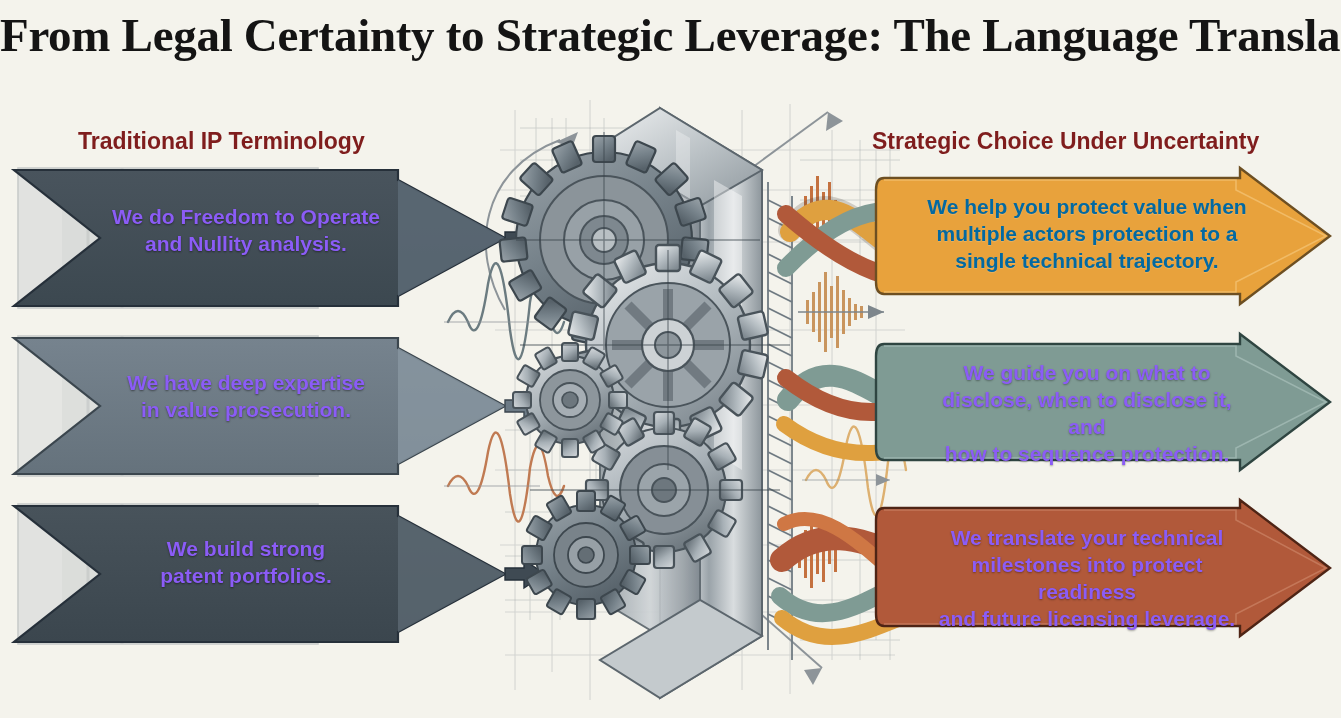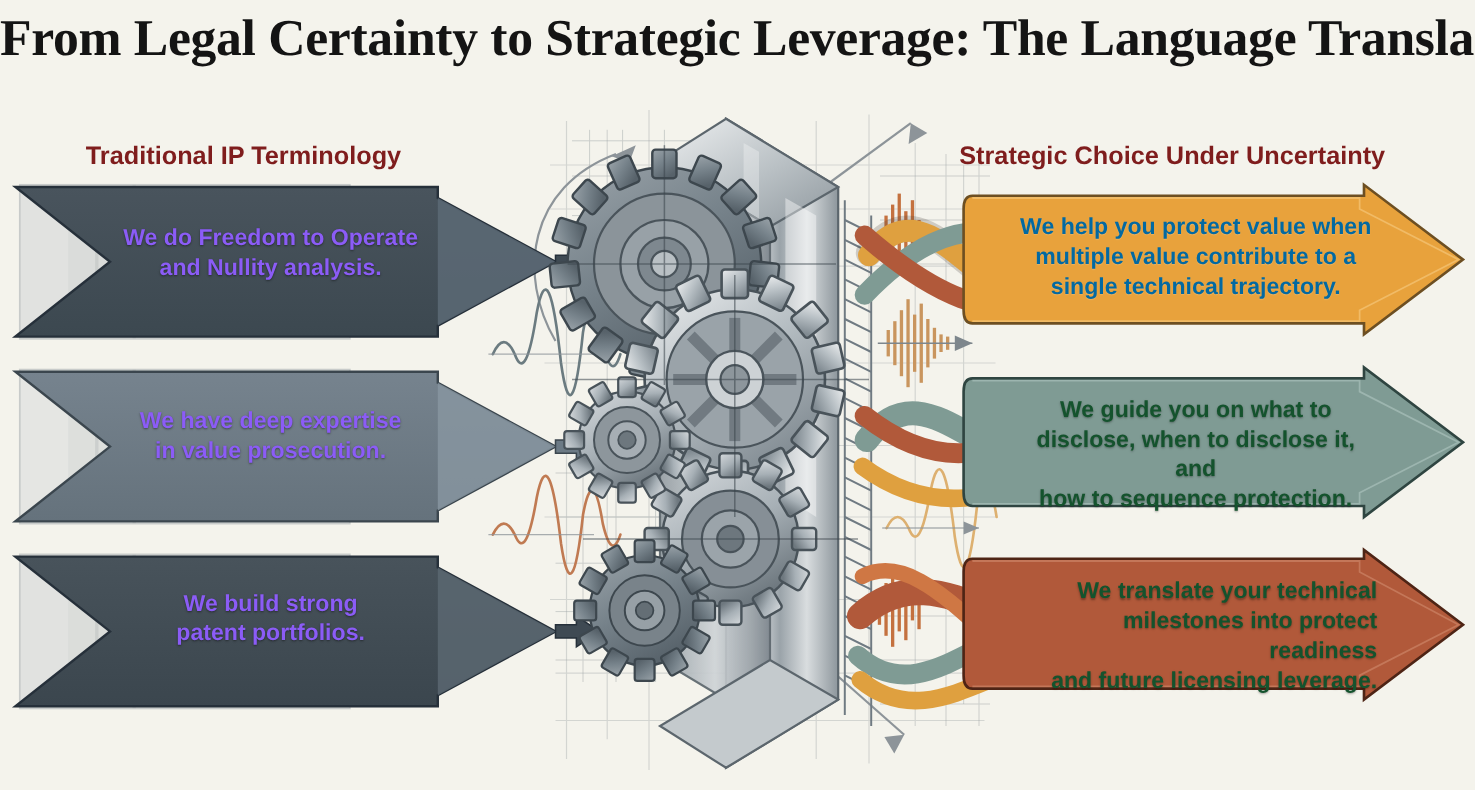--- a/index.html
+++ b/index.html
@@ -41,28 +41,28 @@
     pointer-events:none;
   }
   .arrow-text.left{
     width:300px;font-size:21px;color:#8b5cf6;
     text-shadow:0 1px 2px rgba(0,0,0,.45);
   }
   .arrow-text.right{
     width:330px;font-size:21px;
   }
   .rt-dark{color:#0369a1;text-shadow:0 1px 1px rgba(255,255,255,.18);}
-  .rt-light{color:#14532d;text-shadow:0 1px 2px rgba(0,0,0,.35);}
+  .rt-light{color:#8b5cf6;text-shadow:0 1px 2px rgba(0,0,0,.35);}
 
   .lt1{left:96px;top:204px;}
   .lt2{left:96px;top:370px;}
   .lt3{left:96px;top:536px;}
   .rt1{left:922px;top:194px;}
   .rt2{left:922px;top:360px;}
-  .rt3{left:922px;top:525px;text-align:right;}
+  .rt3{left:922px;top:525px;}
 </style>
 </head>
 <body>
 
 <div id="stage">
 
   <svg width="1341" height="718" viewBox="0 0 1341 718">
     <defs>
       <linearGradient id="gMetalV" x1="0" y1="0" x2="1" y2="0">
         <stop offset="0%" stop-color="#c9ced1"></stop>
@@ -455,21 +455,21 @@
     <div>We have deep expertise</div>
     <div>in value prosecution.</div>
   </div>
   <div class="arrow-text left lt3">
     <div>We build strong</div>
     <div>patent portfolios.</div>
   </div>
 
   <div class="arrow-text right rt1 rt-dark">
     <div>We help you protect value when</div>
-    <div>multiple value contribute to a</div>
+    <div>multiple actors protection to a</div>
     <div>single technical trajectory.</div>
   </div>
   <div class="arrow-text right rt2 rt-light">
     <div>We guide you on what to</div>
     <div>disclose, when to disclose it, and</div>
     <div>how to sequence protection.</div>
   </div>
   <div class="arrow-text right rt3 rt-light">
     <div>We translate your technical</div>
     <div>milestones into protect readiness</div>

